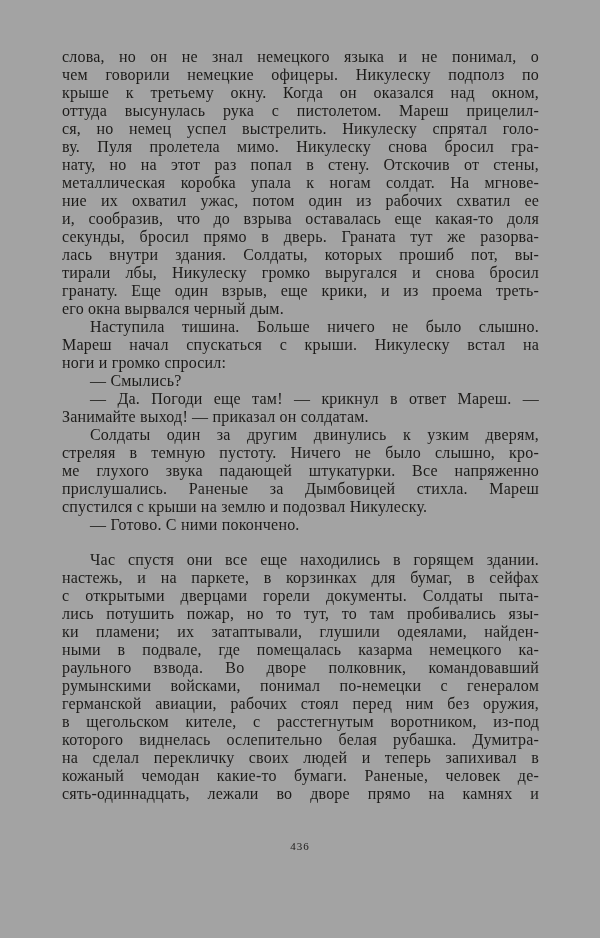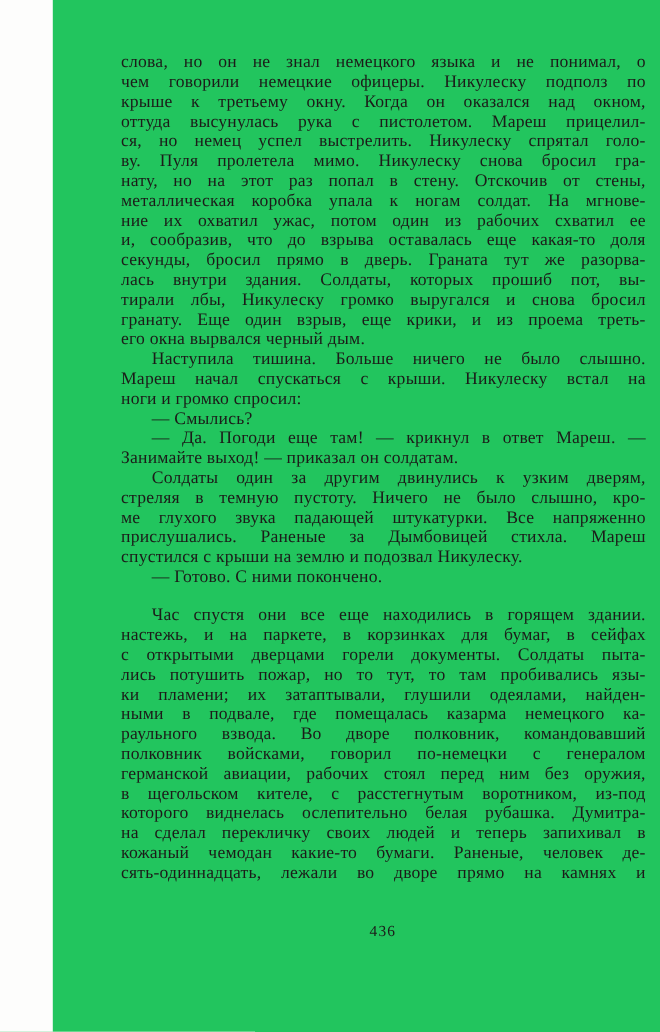--- a/index.html
+++ b/index.html
@@ -10,22 +10,21 @@
     width: 600px;
     height: 938px;
     background: #fdfdfc;
     font-family: "Liberation Serif", "DejaVu Serif", serif;
     position: relative;
     overflow: hidden;
   }
   .book-page {
     position: absolute;
     inset: 0;
-    background: #22c55e;
-    margin-left: 48px;
+    background: #a3a3a3;
   }
   .text-block {
     position: absolute;
     left: 62px;
     top: 48px;
     width: 477px;
     color: #1c1b19;
     font-size: 16px;
     letter-spacing: 0.2px;
   }
@@ -49,21 +48,21 @@
   .line.g {
     margin-top: 17px;
   }
   .page-number {
     position: absolute;
     left: 0;
     top: 840px;
     width: 600px;
     text-align: center;
     color: #1c1b19;
-    font-size: 14px;
+    font-size: 11px;
     letter-spacing: 1px;
   }
 </style>
 </head>
 <body>
 
 <div class="book-page">
   <div class="text-block">
       <div class="line j">слова, но он не знал немецкого языка и не понимал, о</div>
       <div class="line j">чем говорили немецкие офицеры. Никулеску подполз по</div>
@@ -92,21 +91,21 @@
       <div class="line j">прислушались. Раненые за Дымбовицей стихла. Мареш</div>
       <div class="line l">спустился с крыши на землю и подозвал Никулеску.</div>
       <div class="line l i">— Готово. С ними покончено.</div>
       <div class="line j i g">Час спустя они все еще находились в горящем здании.</div>
       <div class="line j">настежь, и на паркете, в корзинках для бумаг, в сейфах</div>
       <div class="line j">с открытыми дверцами горели документы. Солдаты пыта-</div>
       <div class="line j">лись потушить пожар, но то тут, то там пробивались язы-</div>
       <div class="line j">ки пламени; их затаптывали, глушили одеялами, найден-</div>
       <div class="line j">ными в подвале, где помещалась казарма немецкого ка-</div>
       <div class="line j">раульного взвода. Во дворе полковник, командовавший</div>
-      <div class="line j">полковник войсками, говорил по-немецки с генералом</div>
+      <div class="line j">румынскими войсками, понимал по-немецки с генералом</div>
       <div class="line j">германской авиации, рабочих стоял перед ним без оружия,</div>
       <div class="line j">в щегольском кителе, с расстегнутым воротником, из-под</div>
       <div class="line j">которого виднелась ослепительно белая рубашка. Думитра-</div>
       <div class="line j">на сделал перекличку своих людей и теперь запихивал в</div>
       <div class="line j">кожаный чемодан какие-то бумаги. Раненые, человек де-</div>
       <div class="line j">сять-одиннадцать, лежали во дворе прямо на камнях и</div>
     </div>
   <div class="page-number">436</div>
 </div>
 

